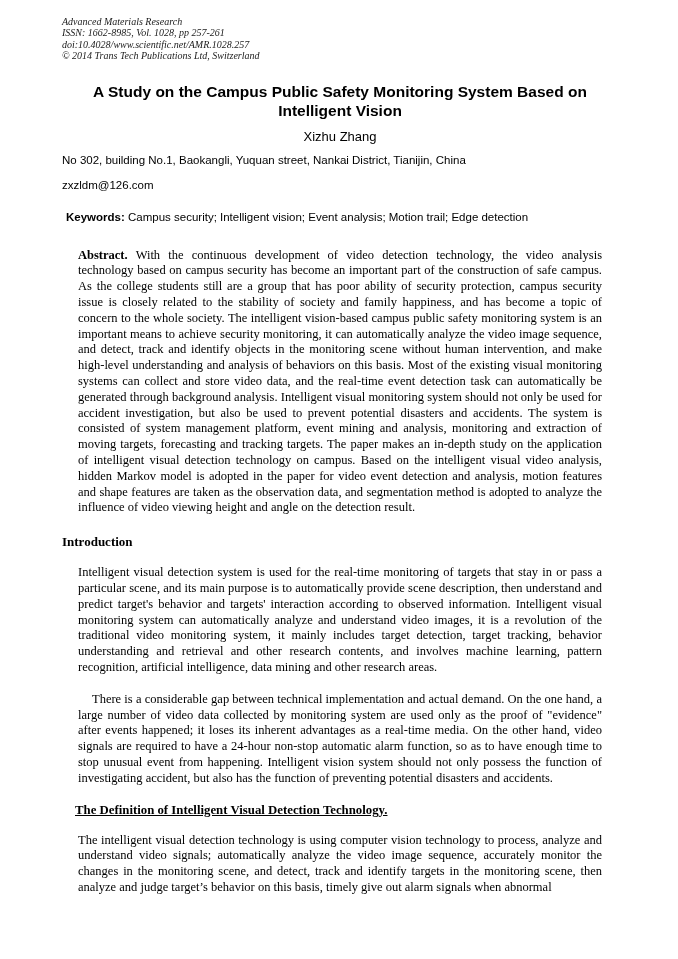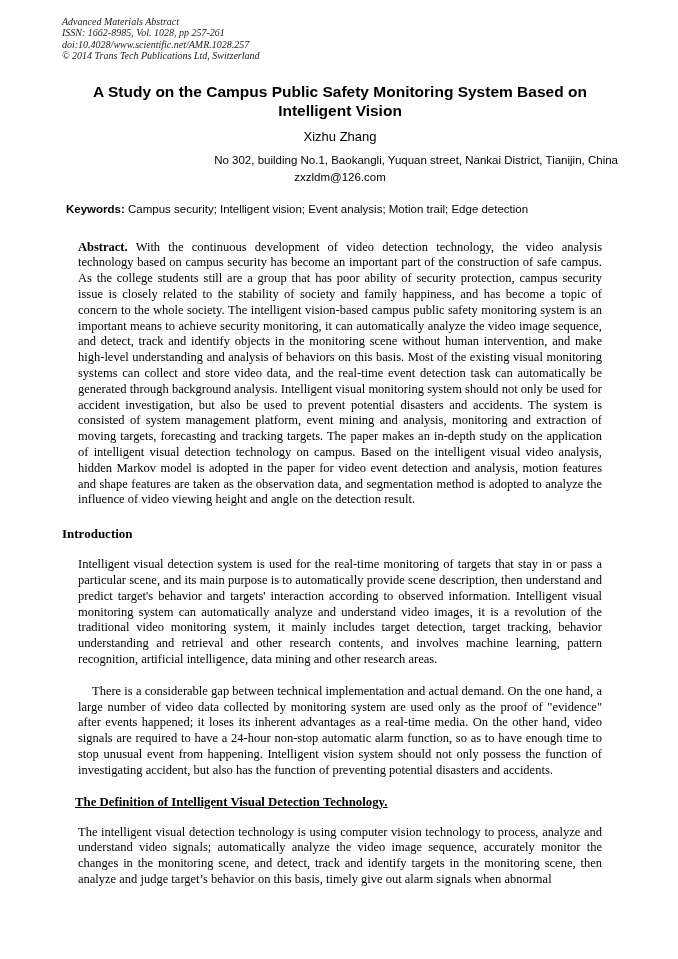--- a/index.html
+++ b/index.html
@@ -25,27 +25,27 @@
     text-align: center;
     margin: 20px 8px 0;
   }
   .author {
     font: 13px/15px "Liberation Sans", "DejaVu Sans", sans-serif;
     text-align: center;
     margin-top: 9px;
   }
   .affiliation {
     font: 11.5px/13px "Liberation Sans", "DejaVu Sans", sans-serif;
-    text-align: right;
+    text-align: left;
     margin-top: 10px;
   }
   .email {
     font: 11.5px/13px "Liberation Sans", "DejaVu Sans", sans-serif;
-    text-align: center;
-    margin-top: 4px;
+    text-align: left;
+    margin-top: 12px;
   }
   .keywords {
     font: 11.5px/14px "Liberation Sans", "DejaVu Sans", sans-serif;
     margin: 18px 4px 0;
   }
   .kw-label, .abs-label { font-weight: bold; }
   .body-par {
     font: 12.5px/15.8px "Liberation Serif", "DejaVu Serif", serif;
     text-align: justify;
     margin: 16px;
@@ -66,21 +66,21 @@
   }
   .indent-first { text-indent: 14px; }
 </style>
 </head>
 <body>
 
 <div class="page">
 
   <div class="pub-header">
     <div class="pub-left">
-      <div>Advanced Materials Abstract</div>
+      <div>Advanced Materials Research</div>
       <div>ISSN: 1662-8985, Vol. 1028, pp 257-261</div>
       <div>doi:10.4028/www.scientific.net/AMR.1028.257</div>
       <div>© 2014 Trans Tech Publications Ltd, Switzerland</div>
     </div>
   </div>
 
   <h1 class="title">A Study on the Campus Public Safety Monitoring System Based on Intelligent Vision</h1>
 
   <div class="author">Xizhu Zhang</div>
 

